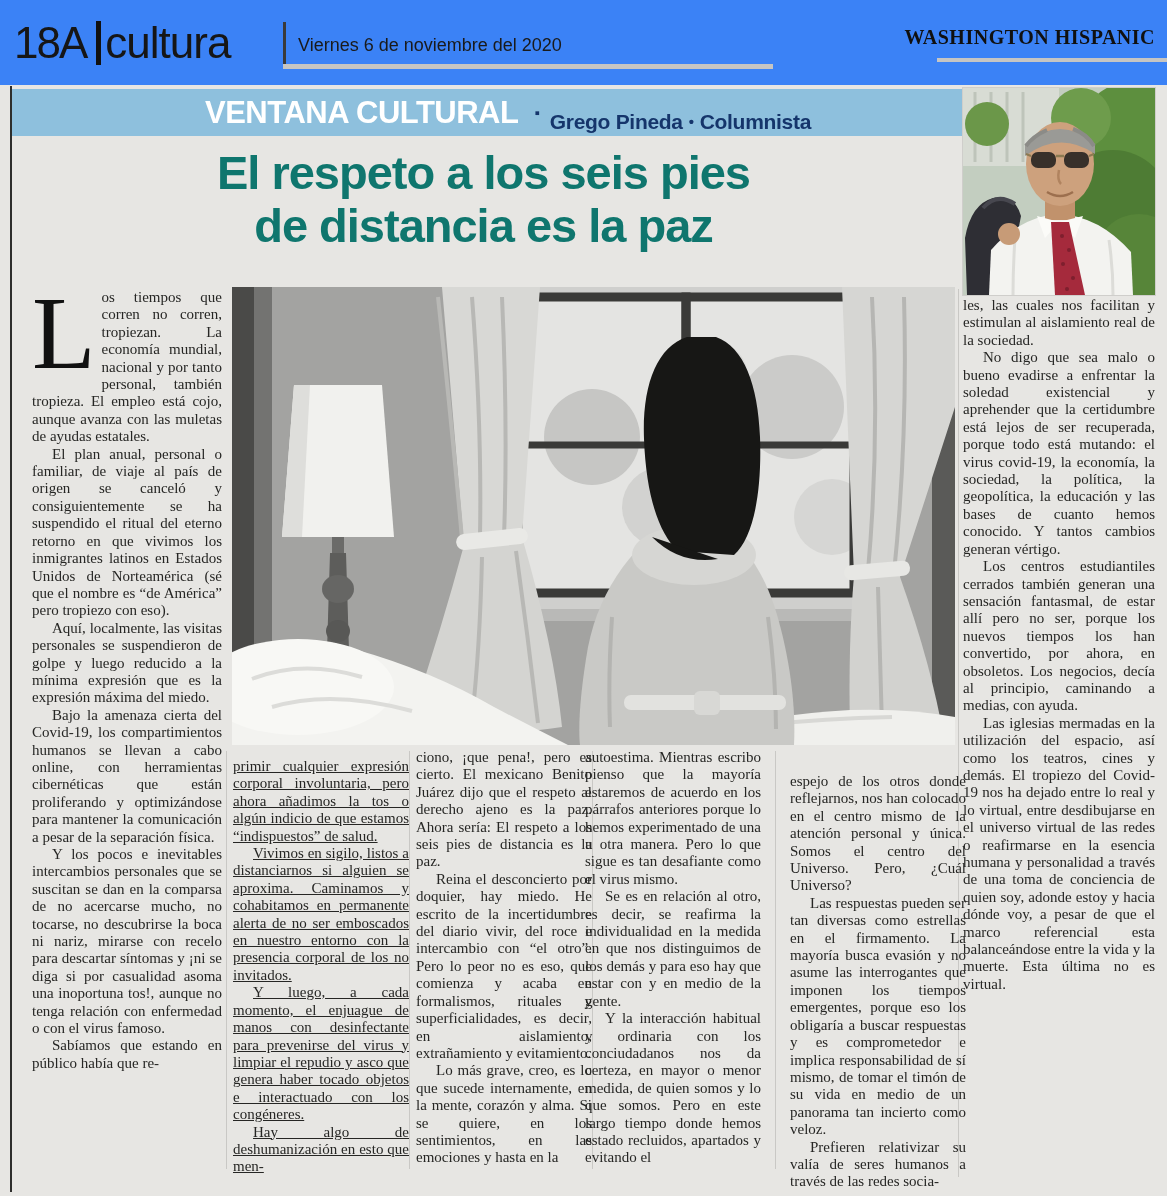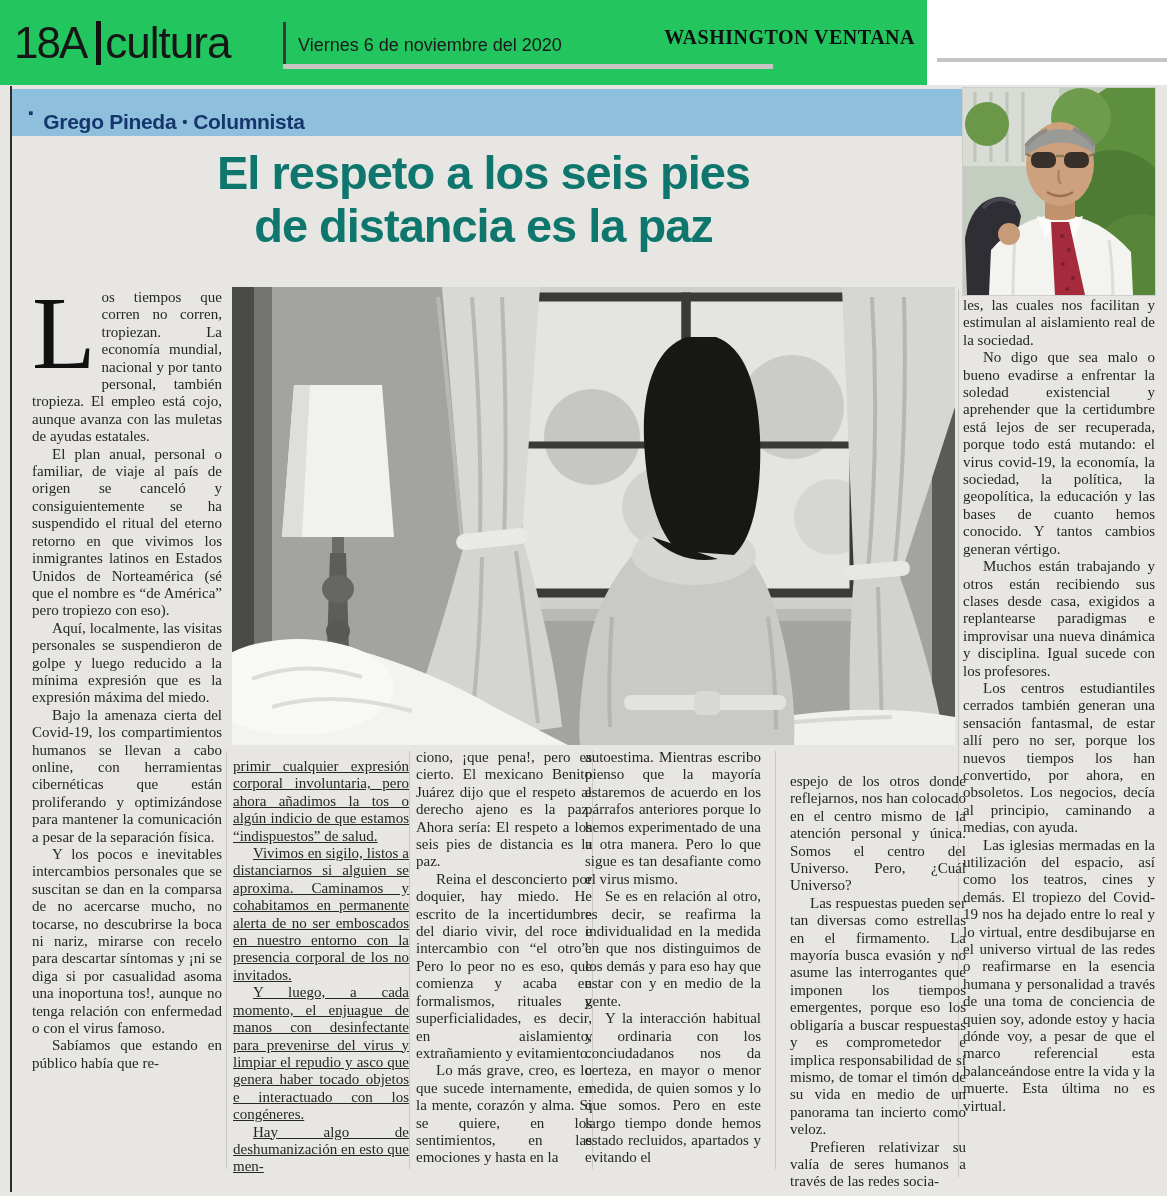--- a/index.html
+++ b/index.html
@@ -1,19 +1,19 @@
 <!DOCTYPE html>
 <html><head>
 <meta charset="utf-8">
 <style>
   html,body{margin:0;padding:0;background:#888;}
   .page{position:relative;width:1167px;height:1196px;background:#ffffff;overflow:hidden;
         font-family:"Liberation Serif",serif;color:#222;}
   
-  .hdr{position:absolute;left:0;top:0;width:927px;height:85px;background:#22c55e;}
+  .hdr{position:absolute;left:0;top:0;width:1167px;height:85px;background:#3b82f6;}
   .mast-left{position:absolute;left:14px;top:18px;display:flex;align-items:center;
              font-family:"Liberation Sans",sans-serif;color:#161616;}
   .mast-left .pgnum{font-size:44px;font-weight:400;letter-spacing:-2px;}
   .mast-left .vbar{display:inline-block;width:5px;height:44px;background:#111;margin:0 4px 0 10px;}
   .mast-left .section{font-size:44px;font-weight:400;letter-spacing:-1px;}
   .dateline{position:absolute;left:283px;top:22px;height:46px;display:flex;align-items:center;}
   .date-vbar{display:inline-block;width:3px;height:46px;background:#3a3a3a;margin-right:12px;}
   .date-txt{font-family:"Liberation Sans",sans-serif;font-size:18px;color:#1a1a1a;text-align:right;}
   .rule-date{position:absolute;left:283px;top:64px;width:490px;height:5px;background:#c6c5c3;}
   .mast-right{position:absolute;right:12px;top:26px;font-family:"Liberation Serif",serif;
@@ -70,28 +70,29 @@
     <div class="mast-left">
       <span class="pgnum">18A</span>
       <span class="vbar"></span>
       <span class="section">cultura</span>
     </div>
     <div class="dateline">
       <span class="date-vbar"></span>
       <span class="date-txt">Viernes 6 de noviembre del 2020</span>
     </div>
     <div class="rule-date"></div>
-    <div class="mast-right">WASHINGTON VENTANA</div>
+    <div class="mast-right">WASHINGTON HISPANIC</div>
     <div class="rule-mast"></div>
   </div>
 
   <div class="ground"></div>
   <div class="left-edge"></div>
 
   <div class="banner" id="banner" style="background: rgb(142, 192, 221);">
+    <span class="banner-title">VENTANA CULTURAL</span>
     <span class="banner-bullet" id="bul1" style="color: rgb(21, 53, 107);">▪</span>
     <span class="banner-byline" id="byline" style="color: rgb(21, 53, 107); margin-top: 19px;">
       <span>Grego Pineda</span><span class="banner-sep">•</span><span>Columnista</span>
     </span>
   </div>
 
   <div class="col-photo">
     <svg width="192" height="207" viewBox="0 0 192 207">
       <rect x="0" y="0" width="192" height="207" fill="#c3cec0"></rect>
       <rect x="0" y="0" width="96" height="78" fill="#d8dcd4"></rect>
@@ -249,18 +250,17 @@
       <p>Y la interacción habitual y ordinaria con los conciudadanos nos da certeza, en mayor o menor medida, de quien somos y lo que somos. Pero en este largo tiempo donde hemos estado recluidos, apartados y evitando el</p>
     </div>
   <div class="col c5">
       <p class="cont">espejo de los otros donde reflejarnos, nos han colocado en el centro mismo de la atención personal y única. Somos el centro del Universo. Pero, ¿Cuál Universo?</p>
       <p>Las respuestas pueden ser tan diversas como estrellas en el firmamento. La mayoría busca evasión y no asume las interrogantes que imponen los tiempos emergentes, porque eso los obligaría a buscar respuestas y es comprometedor e implica responsabilidad de sí mismo, de tomar el timón de su vida en medio de un panorama tan incierto como veloz.</p>
       <p>Prefieren relativizar su valía de seres humanos a través de las redes socia-</p>
     </div>
   <div class="col c6">
       <p class="cont">les, las cuales nos facilitan y estimulan al aislamiento real de la sociedad.</p>
       <p>No digo que sea malo o bueno evadirse a enfrentar la soledad existencial y aprehender que la certidumbre está lejos de ser recuperada, porque todo está mutando: el virus covid-19, la economía, la sociedad, la política, la geopolítica, la educación y las bases de cuanto hemos conocido. Y tantos cambios generan vértigo.</p>
-      <p>Muchos están trabajando y otros están recibiendo sus clases desde casa, exigidos a replantearse paradigmas e improvisar una nueva dinámica y disciplina. Igual sucede con los profesores.</p>
       <p>Los centros estudiantiles cerrados también generan una sensación fantasmal, de estar allí pero no ser, porque los nuevos tiempos los han convertido, por ahora, en obsoletos. Los negocios, decía al principio, caminando a medias, con ayuda.</p>
       <p>Las iglesias mermadas en la utilización del espacio, así como los teatros, cines y demás. El tropiezo del Covid-19 nos ha dejado entre lo real y lo virtual, entre desdibujarse en el universo virtual de las redes o reafirmarse en la esencia humana y personalidad a través de una toma de conciencia de quien soy, adonde estoy y hacia dónde voy, a pesar de que el marco referencial esta balanceándose entre la vida y la muerte. Esta última no es virtual.</p>
     </div>
 
 </div>
 
 </body></html>

